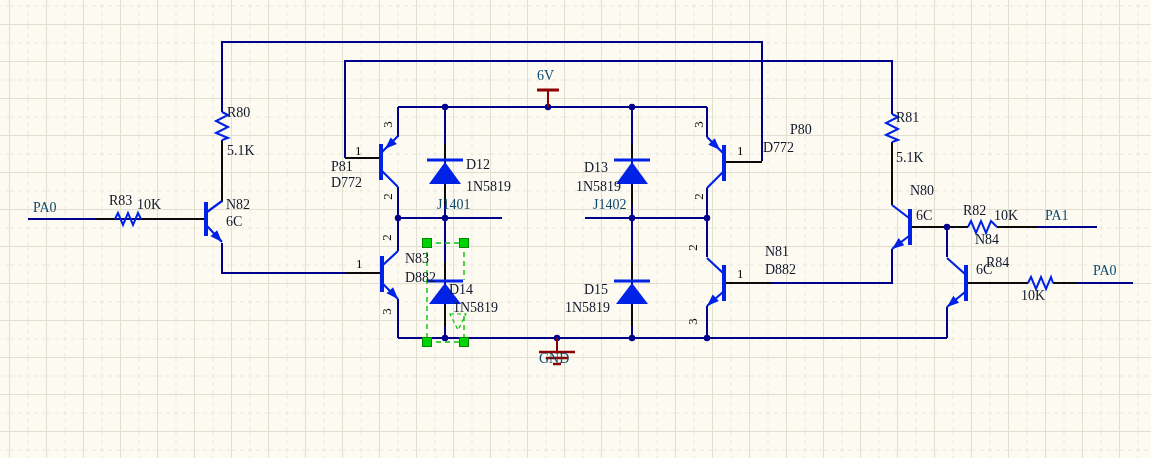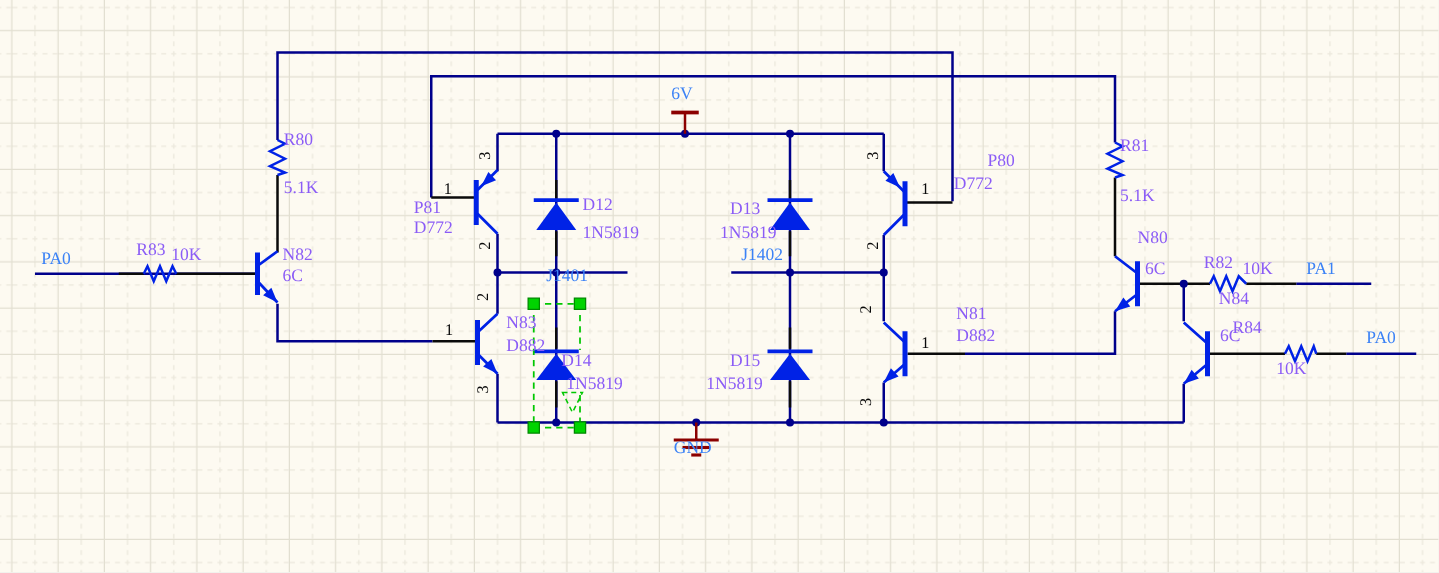--- a/index.html
+++ b/index.html
@@ -6,22 +6,22 @@
   .stage{
     position:relative;width:1151px;height:458px;overflow:hidden;
     background:#fdfaf1;
     font-family:"Liberation Serif","DejaVu Serif",serif;
   }
   .stage svg{position:absolute;left:0;top:0;}
   .lbl{
     position:absolute;font-size:14px;line-height:1.05;white-space:nowrap;
     user-select:none;
   }
-  .b{color:#8b5cf6;}
-  .r{color:#3b82f6;}
+  .b{color:#0f172a;}
+  .r{color:#0c4a6e;}
   .pin{
     position:absolute;font-size:13px;line-height:1;color:#0a0a0a;white-space:nowrap;
   }
   .rot{transform:rotate(-90deg);transform-origin:center;}
 </style>
 </head>
 <body>
 
 <div class="stage">
 
@@ -171,21 +171,21 @@
         <rect x="459.5" y="337.5" width="9" height="9"></rect>
       </g>
     </g>
   </svg>
 
   <span class="lbl r" style="left:33px;top:201px">PA0</span>
   <span class="lbl r" style="left:537px;top:69px">6V</span>
   <span class="lbl r" style="left:539px;top:352px">GND</span>
   <span class="lbl r" style="left:1045px;top:209px">PA1</span>
   <span class="lbl r" style="left:1093px;top:264px">PA0</span>
-  <span class="lbl r" style="left:437px;top:215px">J1401</span>
+  <span class="lbl r" style="left:437px;top:198px">J1401</span>
   <span class="lbl r" style="left:593px;top:198px">J1402</span>
 
   <span class="lbl b" style="left:109px;top:194px">R83</span>
   <span class="lbl b" style="left:137px;top:198px">10K</span>
   <span class="lbl b" style="left:227px;top:106px">R80</span>
   <span class="lbl b" style="left:227px;top:144px">5.1K</span>
   <span class="lbl b" style="left:896px;top:111px">R81</span>
   <span class="lbl b" style="left:896px;top:151px">5.1K</span>
   <span class="lbl b" style="left:963px;top:204px">R82</span>
   <span class="lbl b" style="left:994px;top:209px">10K</span>

